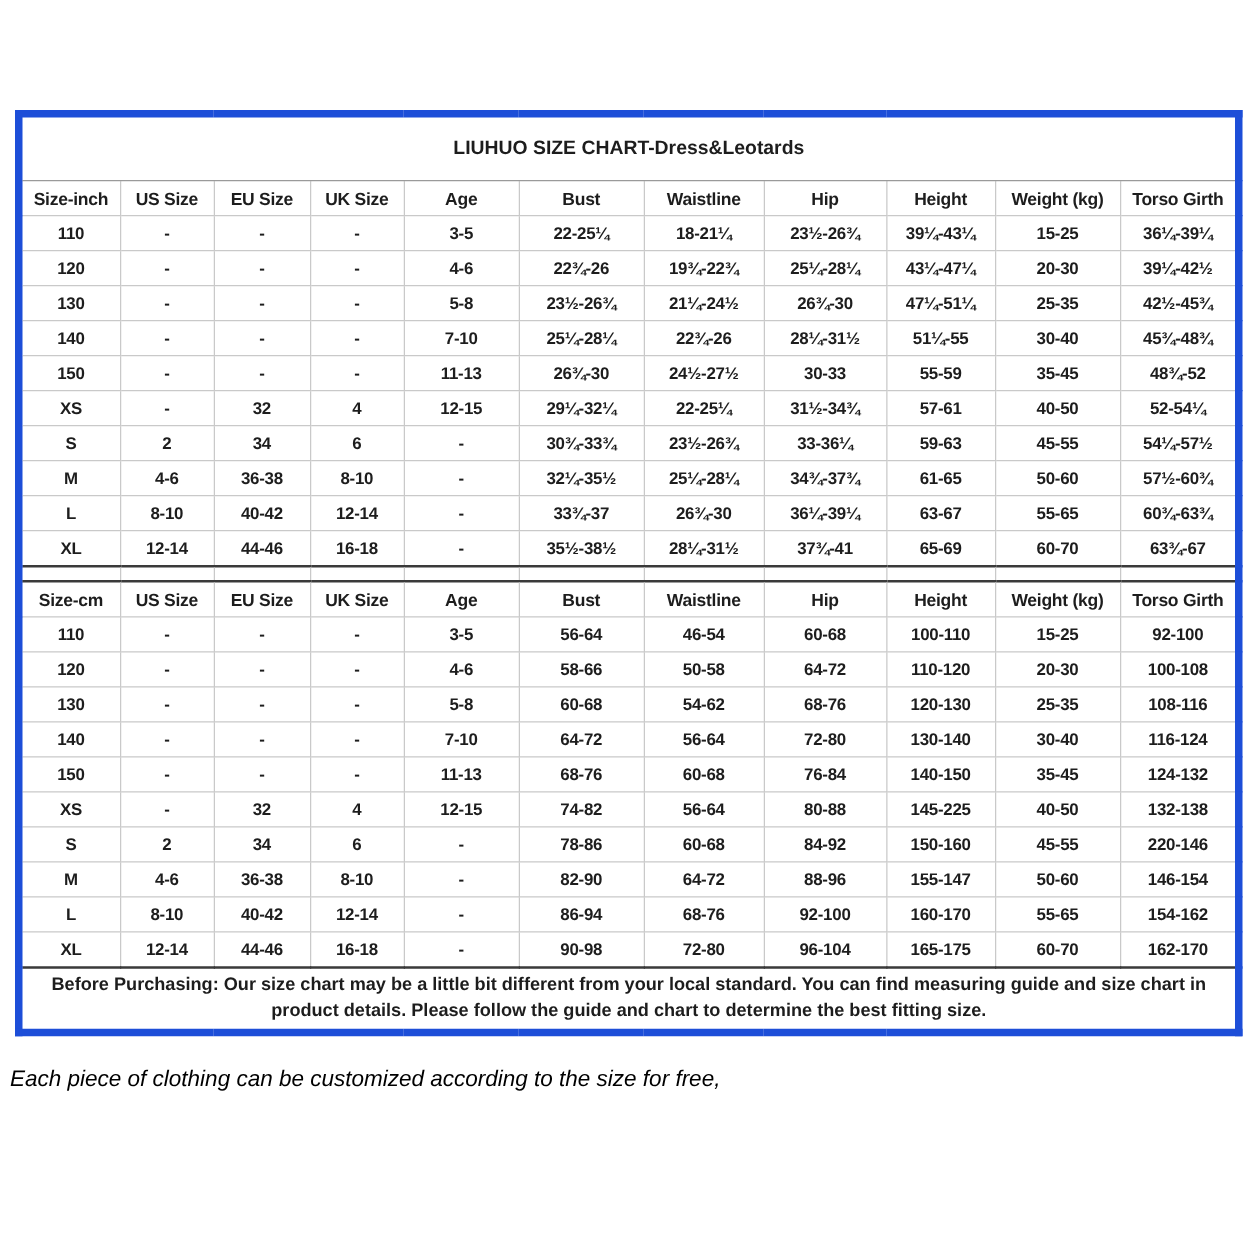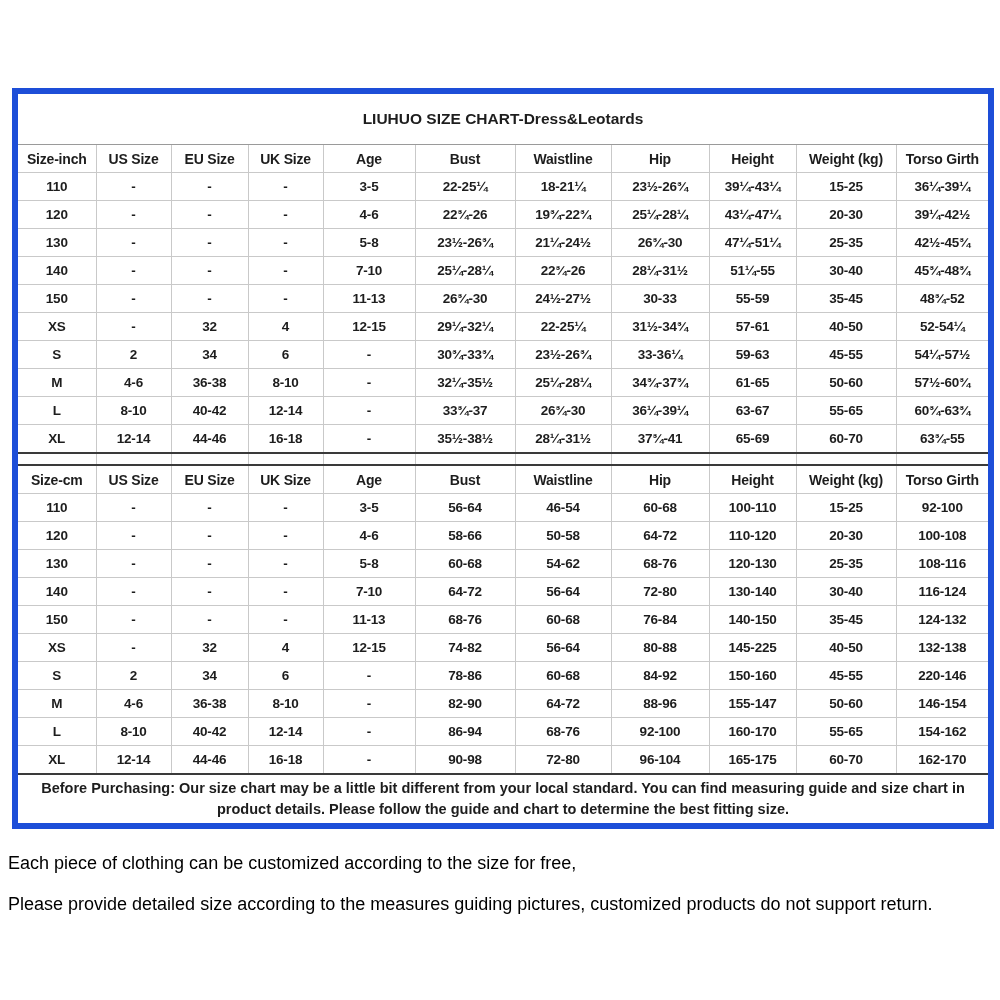--- a/index.html
+++ b/index.html
@@ -36,21 +36,21 @@
   tr.note-row td{
     border-top:2px solid #3a3a3a;
     height:46px;font-size:14.5px;letter-spacing:0;
     padding:1px 20px;
     white-space:normal;line-height:1.45;
   }
   .footnotes{
     position:absolute;left:8px;top:853px;width:985px;
     font-size:18px;font-weight:normal;color:#000;
   }
-  .footnotes .note-line{margin:0 0 19px 0;line-height:1.2;}
+  .footnotes .note-line{margin:0 0 19px 0;line-height:1.2;font-style:italic;}
 </style>
 </head>
 <body>
 
 <table class="size-chart">
   <colgroup>
     <col style="width:81px">
       <col style="width:75px">
       <col style="width:77px">
     <col style="width:75px">
@@ -202,21 +202,21 @@
         <td>XL</td>
         <td>12-14</td>
         <td>44-46</td>
         <td>16-18</td>
         <td>-</td>
         <td>35½-38½</td>
         <td>28¼-31½</td>
         <td>37¾-41</td>
         <td>65-69</td>
         <td>60-70</td>
-        <td>63¾-55</td>
+        <td>63¾-67</td>
       </tr>
     </tbody>
   <tbody>
     <tr class="spacer-row">
       <td></td>
         <td></td>
         <td></td>
         <td></td>
         <td></td>
         <td></td>
@@ -374,14 +374,13 @@
     </tbody>
   <tbody>
     <tr class="note-row">
       <td colspan="11">Before Purchasing: Our size chart may be a little bit different from your local standard. You can find measuring guide and size chart in product details. Please follow the guide and chart to determine the best fitting size.</td>
     </tr>
   </tbody>
 </table>
 
 <div class="footnotes">
   <p class="note-line">Each piece of clothing can be customized according to the size for free,</p>
-  <p class="note-line">Please provide detailed size according to the measures guiding pictures, customized products do not support return.</p>
 </div>
 
 </body></html>

